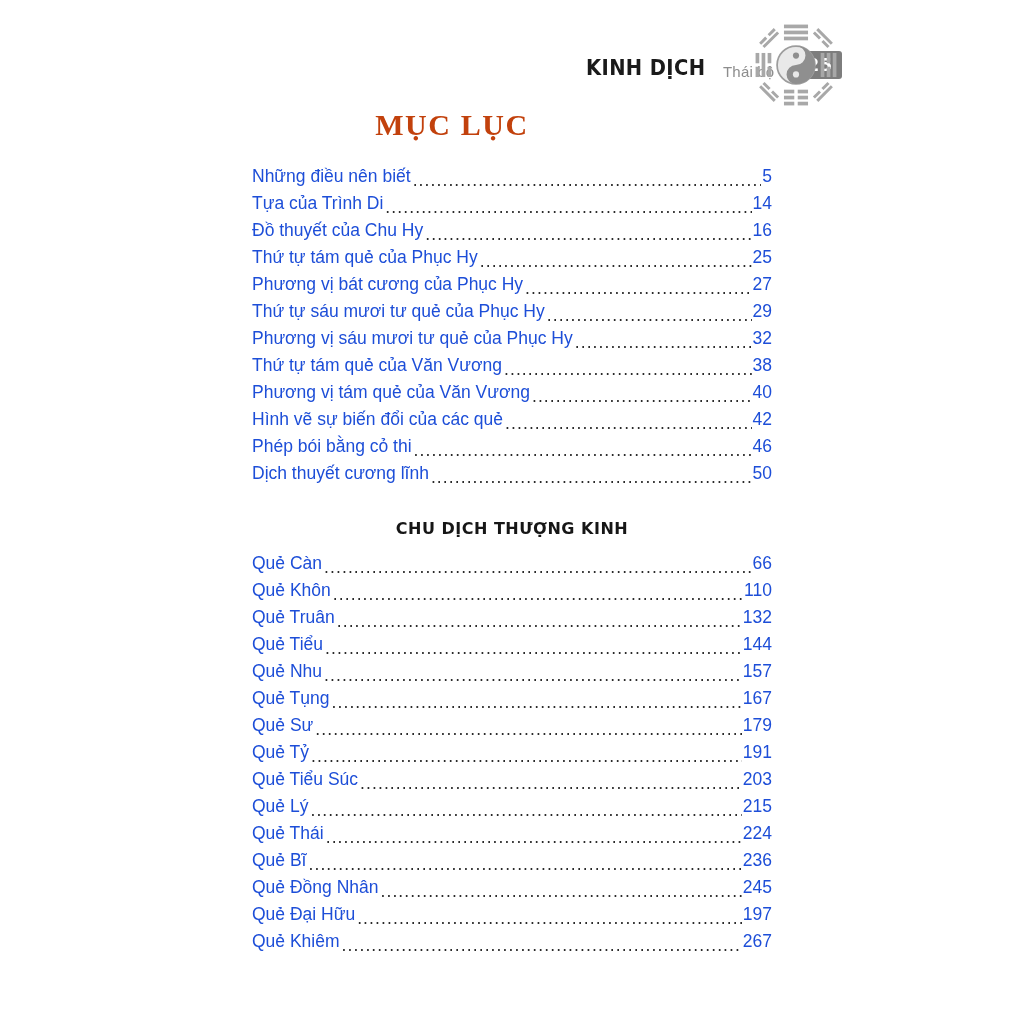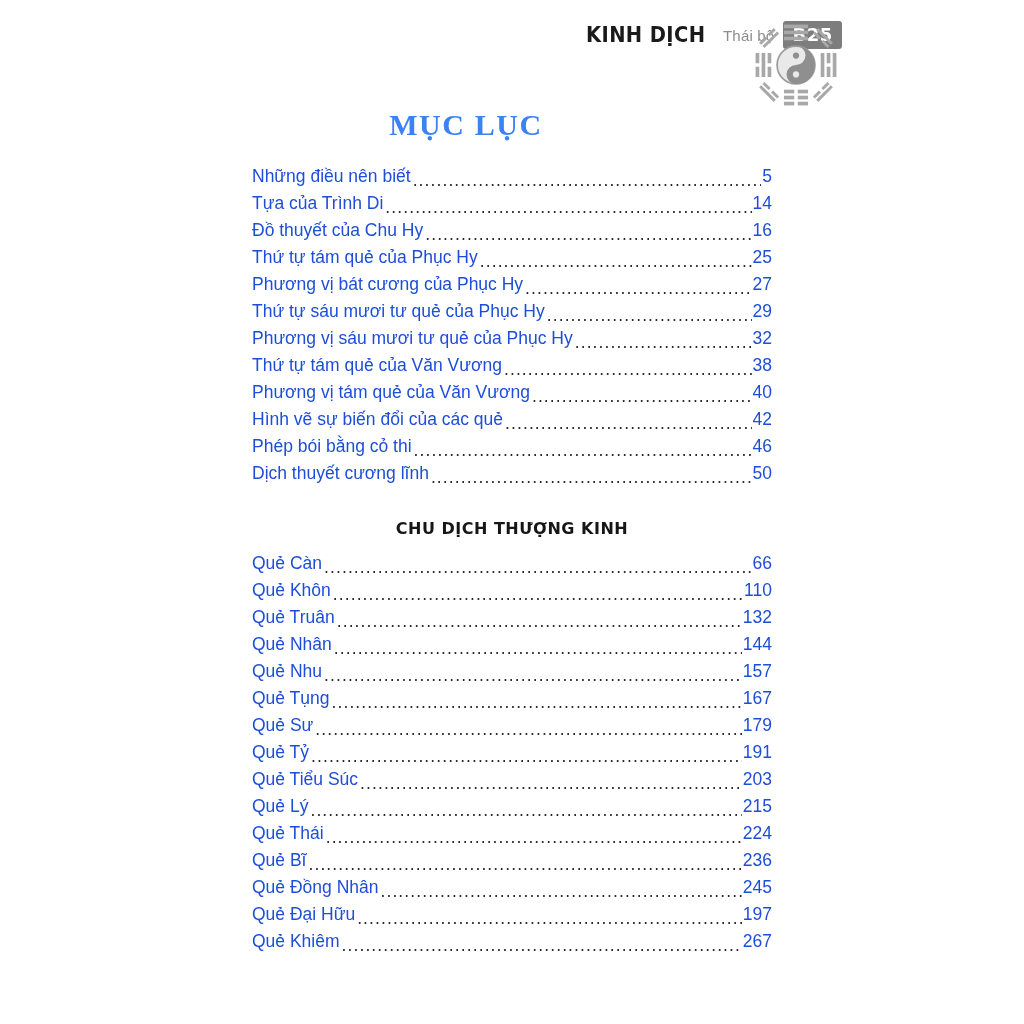--- a/index.html
+++ b/index.html
@@ -14,24 +14,24 @@
     font-family: "Liberation Sans", sans-serif;
     color: #1b1b1b;
     overflow: hidden;
     position: relative;
     -webkit-font-smoothing: antialiased;
   }
 
   
   .page-header {
     position: absolute;
-    top: 12px;
+    top: 33px;
     right: 182px;
     display: flex;
-    align-items: center;
+    align-items: flex-end;
     gap: 9px;
     height: 46px;
   }
   .brand-title {
     font-family: "DejaVu Sans", sans-serif;
     font-weight: bold;
     font-size: 21px;
     letter-spacing: 0.4px;
     color: #1a1a1a;
     line-height: 1;
@@ -73,22 +73,21 @@
   .toc-title {
     position: absolute;
     top: 108px;
     left: 0;
     width: 904px;
     text-align: center;
     font-family: "Liberation Serif", "DejaVu Serif", serif;
     font-weight: bold;
     font-size: 30px;
     letter-spacing: 1.6px;
-    color: #3b82f6;
-    margin-left: 14px;
+    color: #c2410c;
   }
 
   
   .toc-body {
     position: absolute;
     top: 163px;
     left: 252px;
     width: 520px;
   }
 
@@ -290,21 +289,21 @@
       <span class="entry-label">Quẻ Khôn</span>
       <span class="entry-dots"></span>
       <span class="entry-page">110</span>
     </div>
     <div class="toc-entry">
       <span class="entry-label">Quẻ Truân</span>
       <span class="entry-dots"></span>
       <span class="entry-page">132</span>
     </div>
     <div class="toc-entry">
-      <span class="entry-label">Quẻ Nhân</span>
+      <span class="entry-label">Quẻ Tiểu</span>
       <span class="entry-dots"></span>
       <span class="entry-page">144</span>
     </div>
     <div class="toc-entry">
       <span class="entry-label">Quẻ Nhu</span>
       <span class="entry-dots"></span>
       <span class="entry-page">157</span>
     </div>
     <div class="toc-entry">
       <span class="entry-label">Quẻ Tụng</span>

